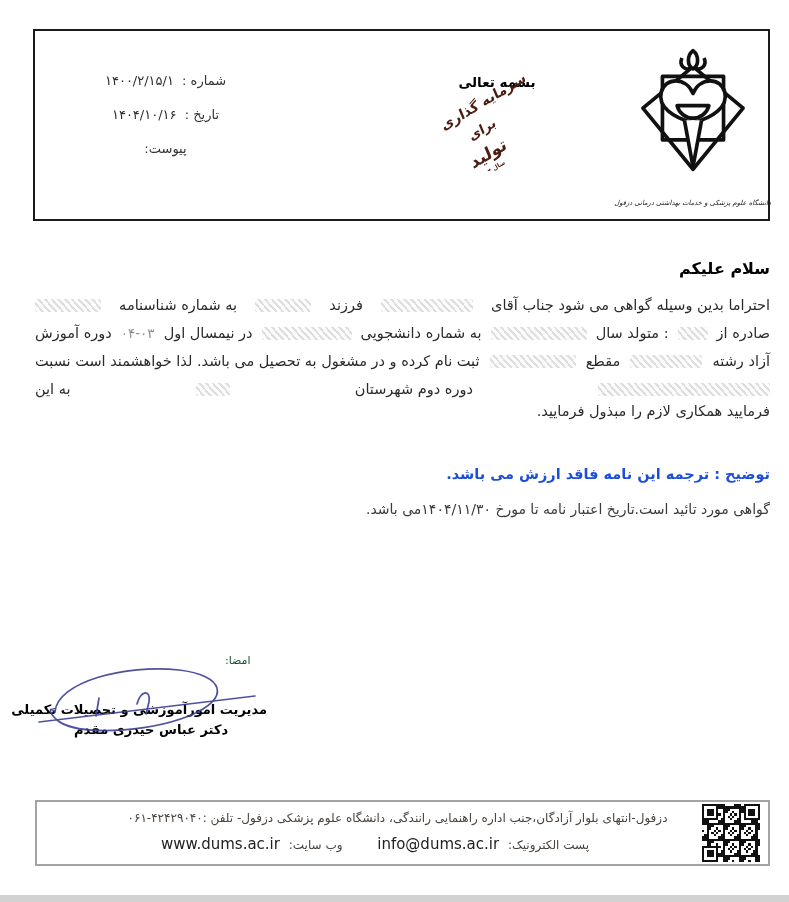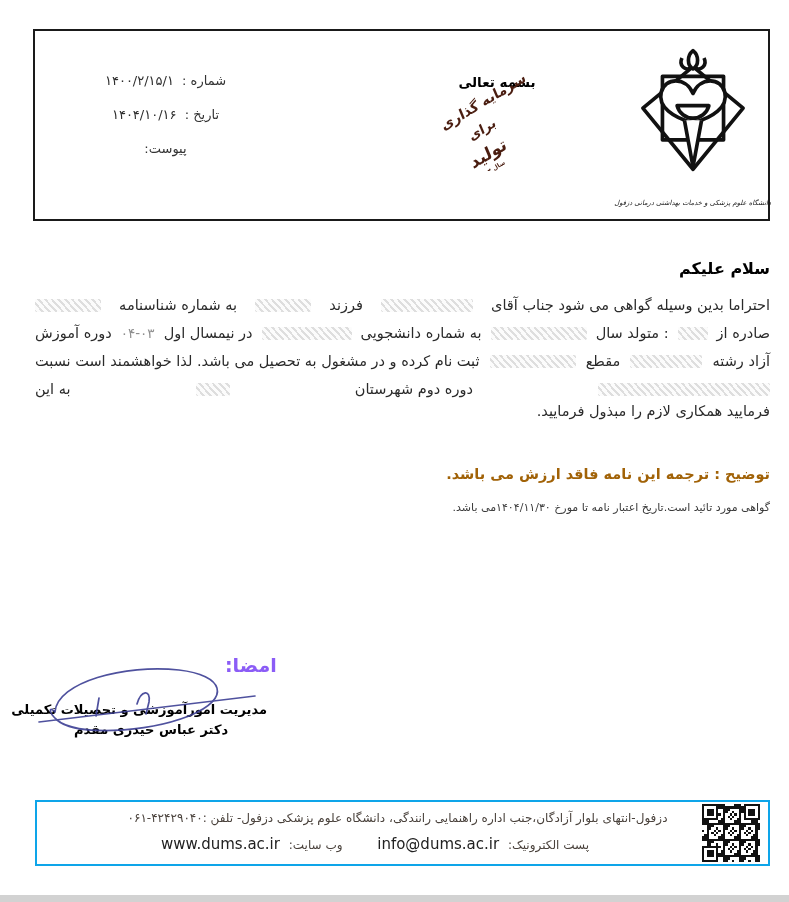--- a/index.html
+++ b/index.html
@@ -33,34 +33,34 @@
   .body-block { position:absolute; left:35px; right:19px; top:291px; direction:rtl; }
   .body-line { display:flex; justify-content:space-between; align-items:center;
     height:28px; font-size:14.5px; color:#2a2a2a; direction:rtl; }
   .body-line.last { display:block; text-align:right; }
   .redact {
     display:inline-block; height:13px; border-radius:2px; align-self:center;
     background:repeating-linear-gradient(48deg, rgba(140,140,140,.38) 0 2px, rgba(230,230,230,.18) 2px 5px);
     filter:blur(.6px); opacity:.75;
   }
   .faint-year { direction:ltr; unicode-bidi:embed; color:#8e8e8e; filter:blur(.5px); font-size:13.5px; }
-  .note-line { position:absolute; right:19px; top:466px; font-weight:bold; font-size:14.5px; color:#a16207; direction:rtl; }
-  .validity-line { position:absolute; right:19px; top:501px; font-size:11px; color:#3a3a3a; direction:rtl; }
+  .note-line { position:absolute; right:19px; top:466px; font-weight:bold; font-size:14.5px; color:#1d4ed8; direction:rtl; }
+  .validity-line { position:absolute; right:19px; top:501px; font-size:14px; color:#3a3a3a; direction:rtl; }
   .validity-line .val { direction:ltr; unicode-bidi:embed; }
   
   .sig-block { position:absolute; left:33px; top:646px; width:250px; height:100px; }
-  .sig-label { position:absolute; left:192px; top:8px; font-weight:bold; font-size:19px; color:#8b5cf6; direction:rtl; }
+  .sig-label { position:absolute; left:192px; top:8px; font-weight:normal; font-size:11px; color:#14532d; direction:rtl; }
   .sig-svg { position:absolute; left:4px; top:14px; z-index:2; }
   .sig-title { position:absolute; left:2px; top:56px; width:232px; font-weight:bold; font-size:13px;
     color:#000; direction:rtl; white-space:nowrap; text-align:center; }
   .sig-name { position:absolute; left:30px; top:76px; width:176px; font-weight:bold; font-size:13px;
     color:#000; direction:rtl; text-align:center; }
   
   .footer-box { position:absolute; left:35px; top:800px; width:735px; height:66px;
-    border:2px solid #0ea5e9; background:#fff; }
+    border:2px solid #a3a3a3; background:#fff; }
   .qr { position:absolute; right:8px; top:2px; width:58px; height:58px; }
   .footer-line1 { position:absolute; left:80px; right:90px; top:9px; text-align:center;
     direction:rtl; font-size:12px; color:#4a423c; white-space:nowrap; }
   .footer-line1 .val { direction:ltr; unicode-bidi:embed; }
   .footer-line2 { position:absolute; left:40px; right:100px; top:33px; text-align:center;
     direction:rtl; font-size:12px; color:#4a423c; white-space:nowrap; }
   .footer-line2 .latin { direction:ltr; unicode-bidi:embed; font-size:15px; color:#222; margin:16px 5px; }
   .footer-line2 .gap { display:inline-block; width:22px; }
   .bottom-strip { position:absolute; left:0; right:0; bottom:0; height:7px; background:#d2d2d2; }
 </style>

